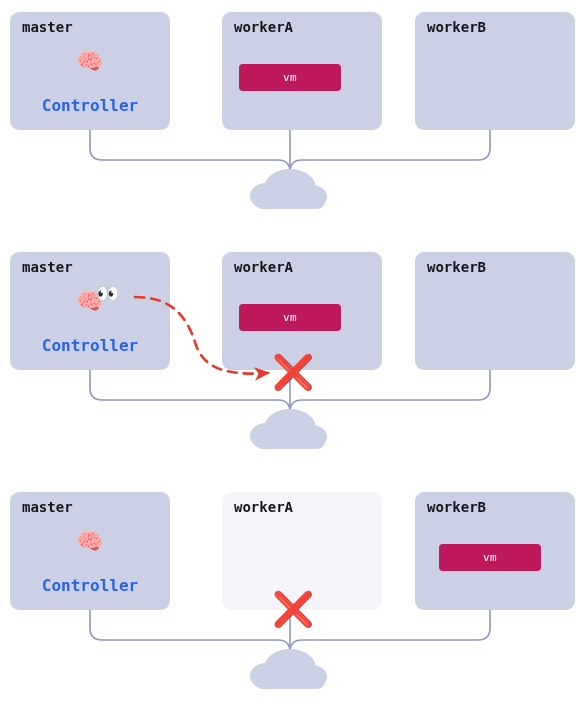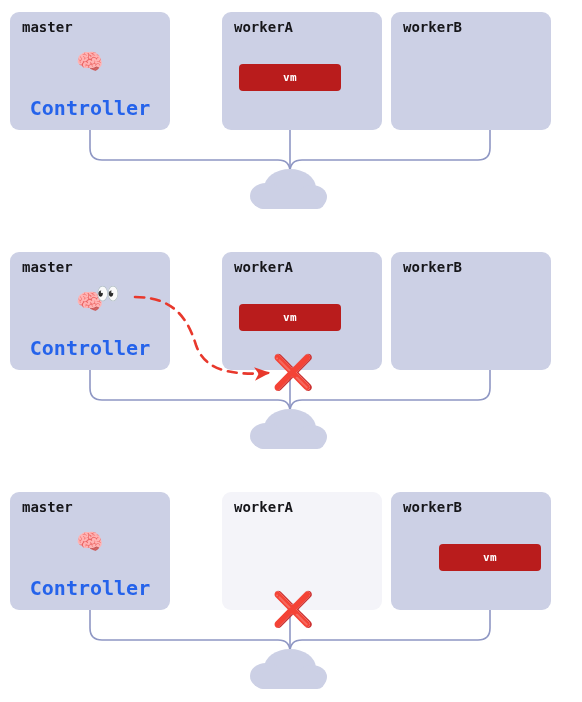--- a/index.html
+++ b/index.html
@@ -37,21 +37,21 @@
     height: 118px;
     background: #ccd0e5;
     border-radius: 9px;
     box-sizing: border-box;
   }
   .node-box.faded {
     background: #f4f4f9;
   }
   .node-master  { left: 10px; }
   .node-workera { left: 222px; }
-  .node-workerb { left: 391px; }
+  .node-workerb { left: 415px; }
 
   .node-title {
     position: absolute;
     left: 12px;
     top: 7px;
     font-size: 14px;
     font-weight: 700;
     color: #16161a;
     letter-spacing: 0px;
     white-space: nowrap;
@@ -65,44 +65,44 @@
     font-size: 22px;
     line-height: 22px;
     user-select: none;
   }
   .controller-label {
     position: absolute;
     left: 0;
     right: 0;
     top: 84px;
     text-align: center;
-    font-size: 20px;
+    font-size: 16px;
     font-weight: 700;
     color: #2563eb;
     white-space: nowrap;
   }
   .eyes-emoji {
     position: absolute;
     left: 96px;
     top: 284px;
     font-size: 19px;
     line-height: 19px;
     user-select: none;
     z-index: 7;
   }
 
   .vm-chip {
     position: absolute;
     width: 102px;
     height: 27px;
-    background: #b91c1c;
+    background: #be185d;
     border-radius: 4px;
     color: #ffffff;
     font-size: 11px;
-    font-weight: 700;
+    font-weight: 400;
     display: flex;
     align-items: center;
     justify-content: center;
     letter-spacing: 0.5px;
   }
   .vm-in-workera { left: 239px; top: 64px; }
   .vm-in-workerb { left: 439px; top: 64px; }
 
   .connector-svg {
     position: absolute;

